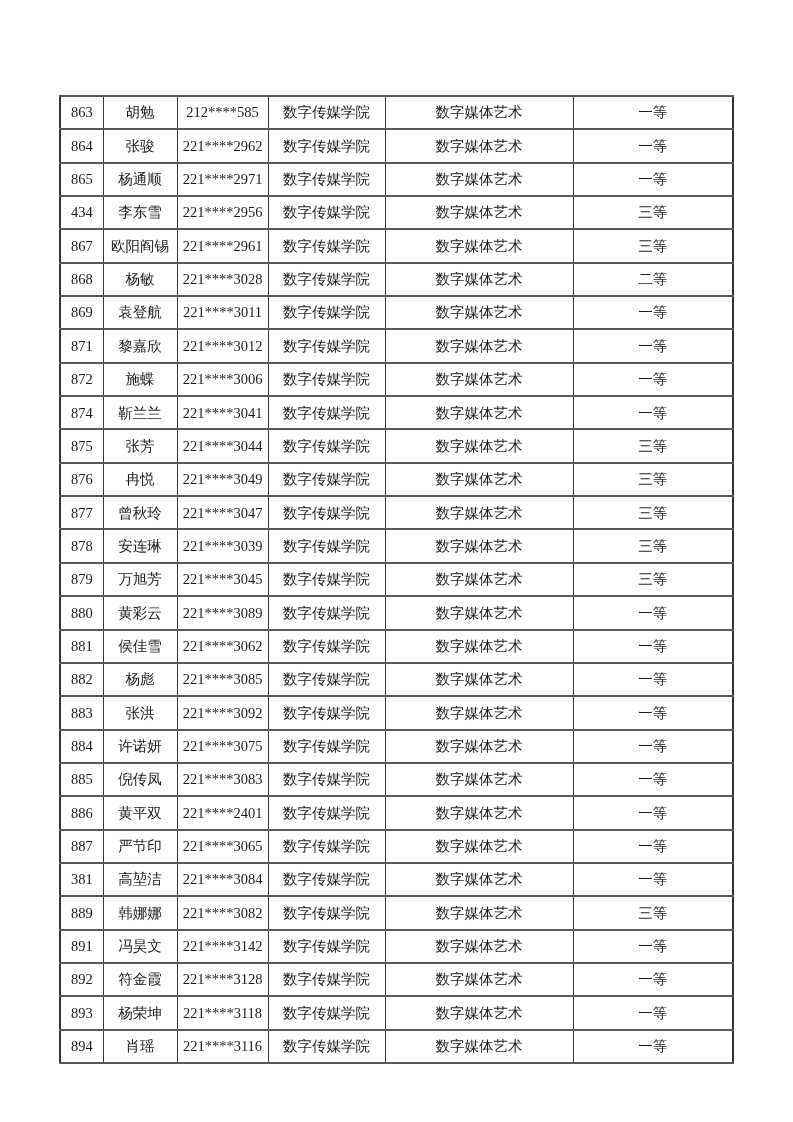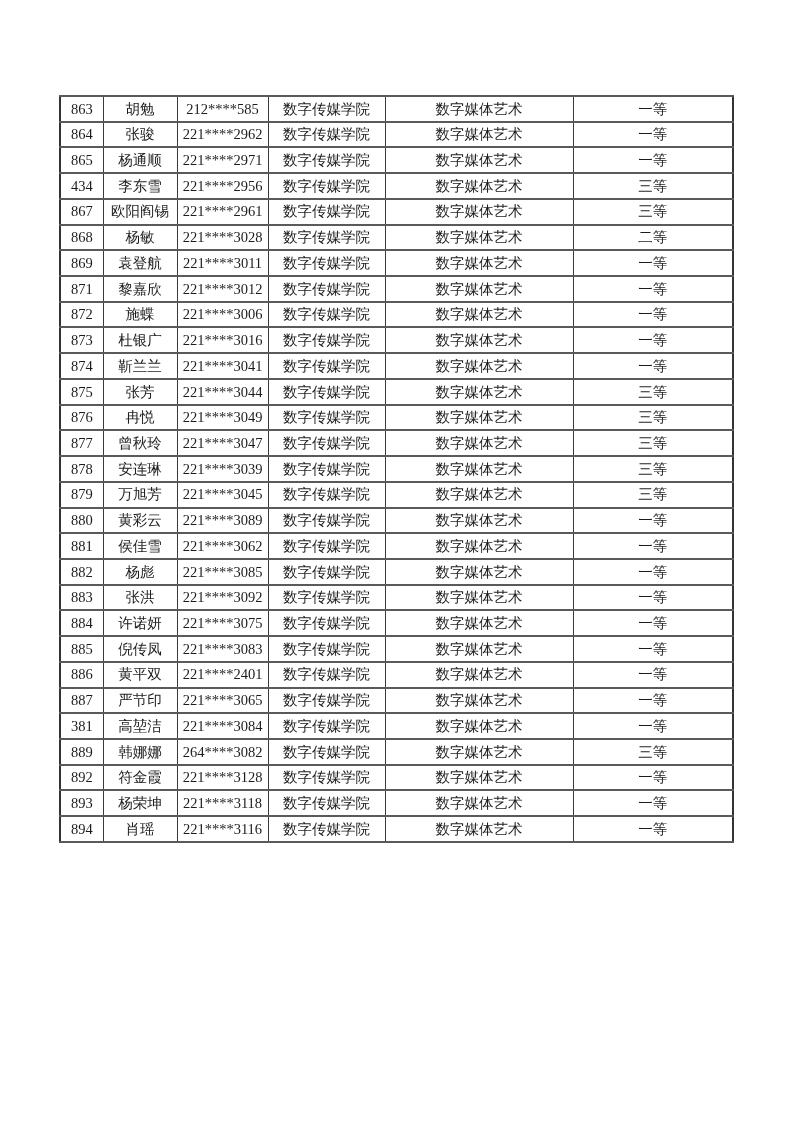--- a/index.html
+++ b/index.html
@@ -7,21 +7,21 @@
     position:relative;
     width:793px;height:1122px;
     margin:0 auto;
     background:var(--paper,#ffffff);
     font-family:"Liberation Serif","DejaVu Serif",serif;
     overflow:hidden;
   }
   table.award-table{
     position:absolute;
     left:59px;top:95px;
-    width:673px;height:748px;
+    width:673px;height:969px;
     border-collapse:collapse;
     table-layout:fixed;
     border:2px solid var(--outer,#333);
   }
   col.c-no{width:43px;}
   col.c-name{width:74px;}
   col.c-id{width:91px;}
   col.c-college{width:117px;}
   col.c-major{width:188px;}
   col.c-award{width:160px;}
@@ -120,28 +120,20 @@
         </tr>
         <tr>
           <td>872</td>
           <td>施蝶</td>
           <td>221****3006</td>
           <td>数字传媒学院</td>
           <td>数字媒体艺术</td>
           <td>一等</td>
         </tr>
         <tr>
-          <td>873</td>
-          <td>杜银广</td>
-          <td>221****3016</td>
-          <td>数字传媒学院</td>
-          <td>数字媒体艺术</td>
-          <td>一等</td>
-        </tr>
-        <tr>
           <td>874</td>
           <td>靳兰兰</td>
           <td>221****3041</td>
           <td>数字传媒学院</td>
           <td>数字媒体艺术</td>
           <td>一等</td>
         </tr>
         <tr>
           <td>875</td>
           <td>张芳</td>
@@ -250,24 +242,32 @@
           <td>381</td>
           <td>高堃洁</td>
           <td>221****3084</td>
           <td>数字传媒学院</td>
           <td>数字媒体艺术</td>
           <td>一等</td>
         </tr>
         <tr>
           <td>889</td>
           <td>韩娜娜</td>
-          <td>264****3082</td>
-          <td>数字传媒学院</td>
-          <td>数字媒体艺术</td>
-          <td>三等</td>
+          <td>221****3082</td>
+          <td>数字传媒学院</td>
+          <td>数字媒体艺术</td>
+          <td>三等</td>
+        </tr>
+        <tr>
+          <td>891</td>
+          <td>冯昊文</td>
+          <td>221****3142</td>
+          <td>数字传媒学院</td>
+          <td>数字媒体艺术</td>
+          <td>一等</td>
         </tr>
         <tr>
           <td>892</td>
           <td>符金霞</td>
           <td>221****3128</td>
           <td>数字传媒学院</td>
           <td>数字媒体艺术</td>
           <td>一等</td>
         </tr>
         <tr>

